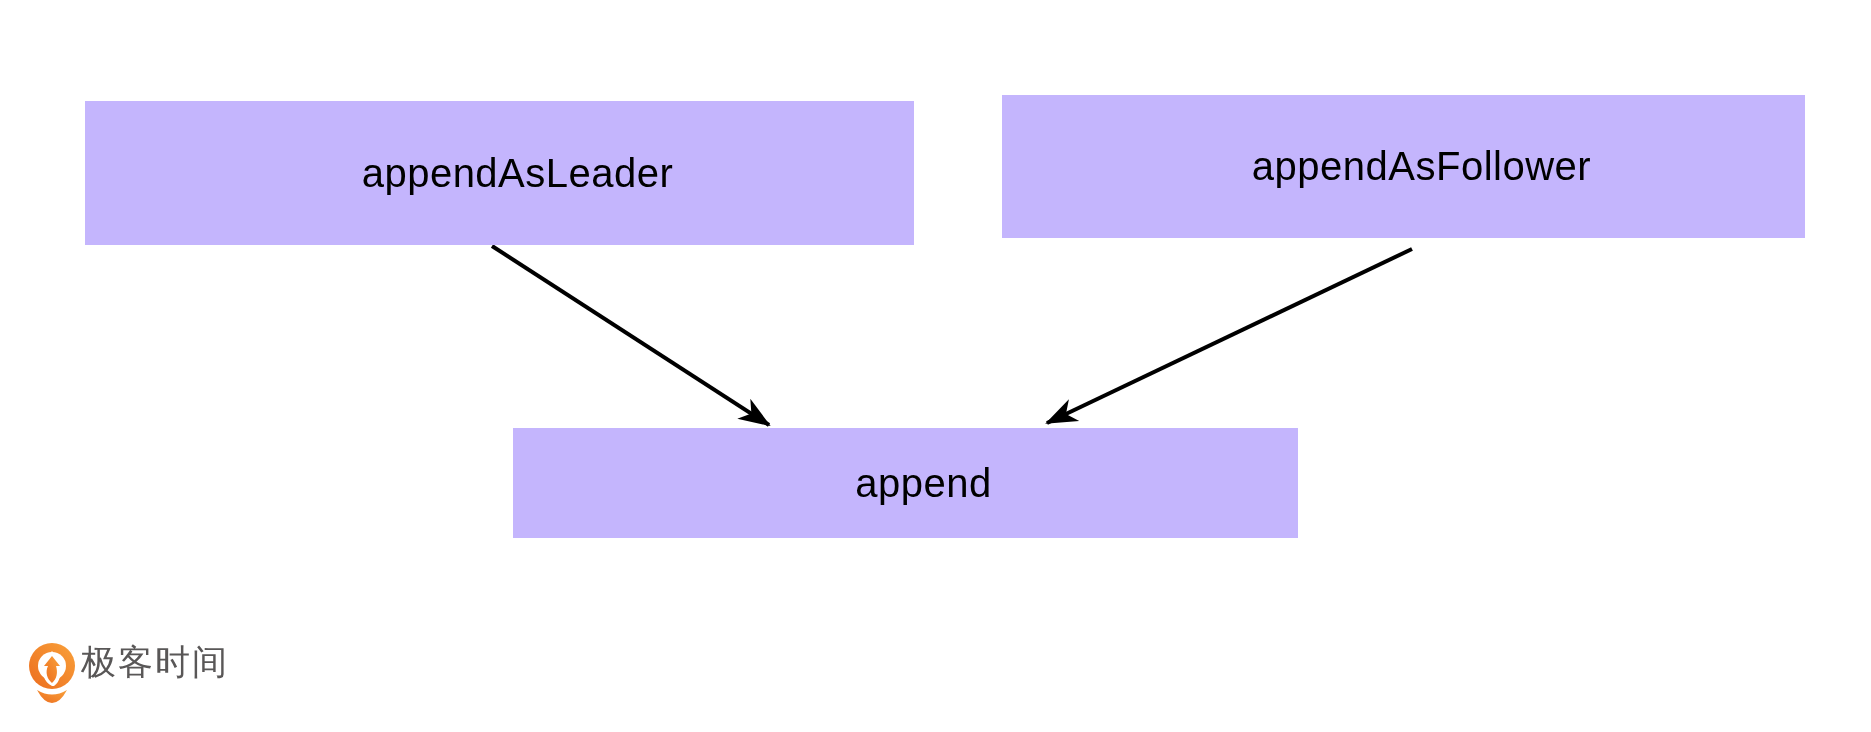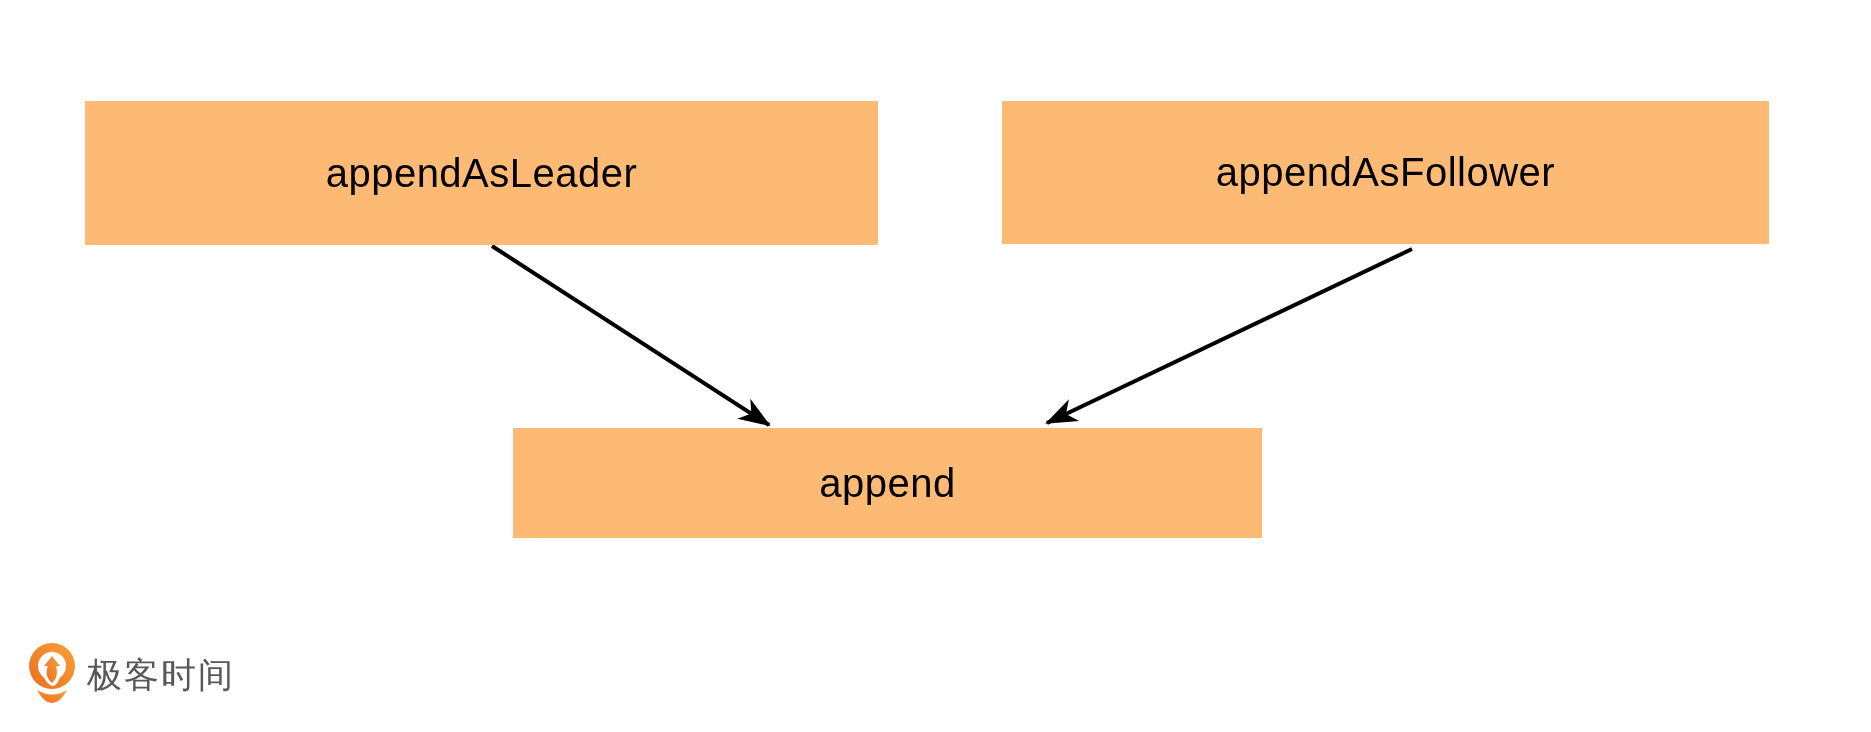--- a/index.html
+++ b/index.html
@@ -10,47 +10,47 @@
   }
   .canvas {
     position: relative;
     width: 1871px;
     height: 732px;
     background: #ffffff;
     overflow: hidden;
   }
   .node {
     position: absolute;
-    background: #fdba74;
+    background: #c4b5fd;
     color: #000000;
     display: flex;
     align-items: center;
     justify-content: center;
     font-size: 40px;
     letter-spacing: 0.5px;
+    padding-left: 36px;
   }
   .node-leader   { left: 85px;   top: 101px; width: 793px; height: 144px; }
-  .node-follower { left: 1002px; top: 101px; width: 767px; height: 143px; }
+  .node-follower { left: 1002px; top: 95px; width: 767px; height: 143px; }
   .node-append   { left: 513px;  top: 428px; width: 749px; height: 110px; }
 
   .edges-layer {
     position: absolute;
     left: 0; top: 0;
     width: 1871px;
     height: 732px;
     pointer-events: none;
   }
 
   .logo {
     position: absolute;
     left: 27px;
     top: 642px;
     display: flex;
-    align-items: center;
-    gap: 10px;
+    gap: 4px;
   }
   .logo-text {
     color: #595757;
     font-size: 35px;
     letter-spacing: 2px;
     line-height: 1;
     padding-top: 2px;
   }
 </style>
 </head>

